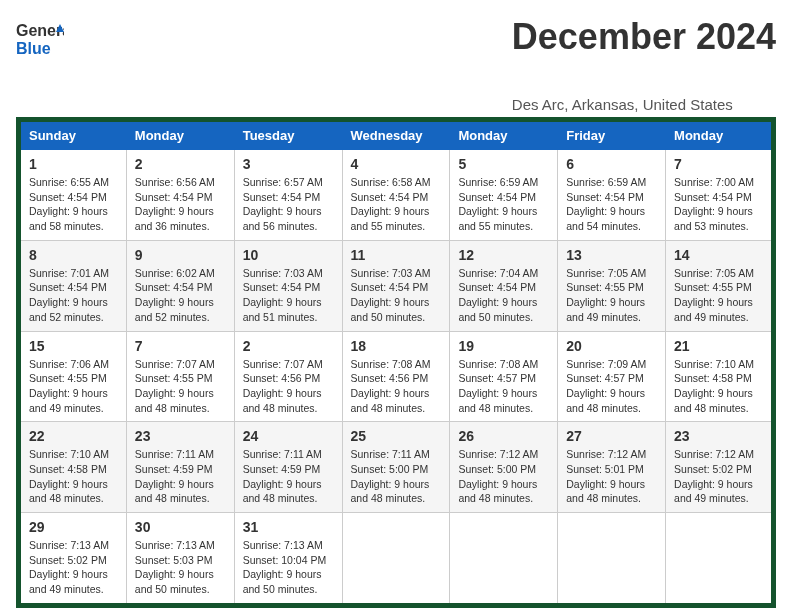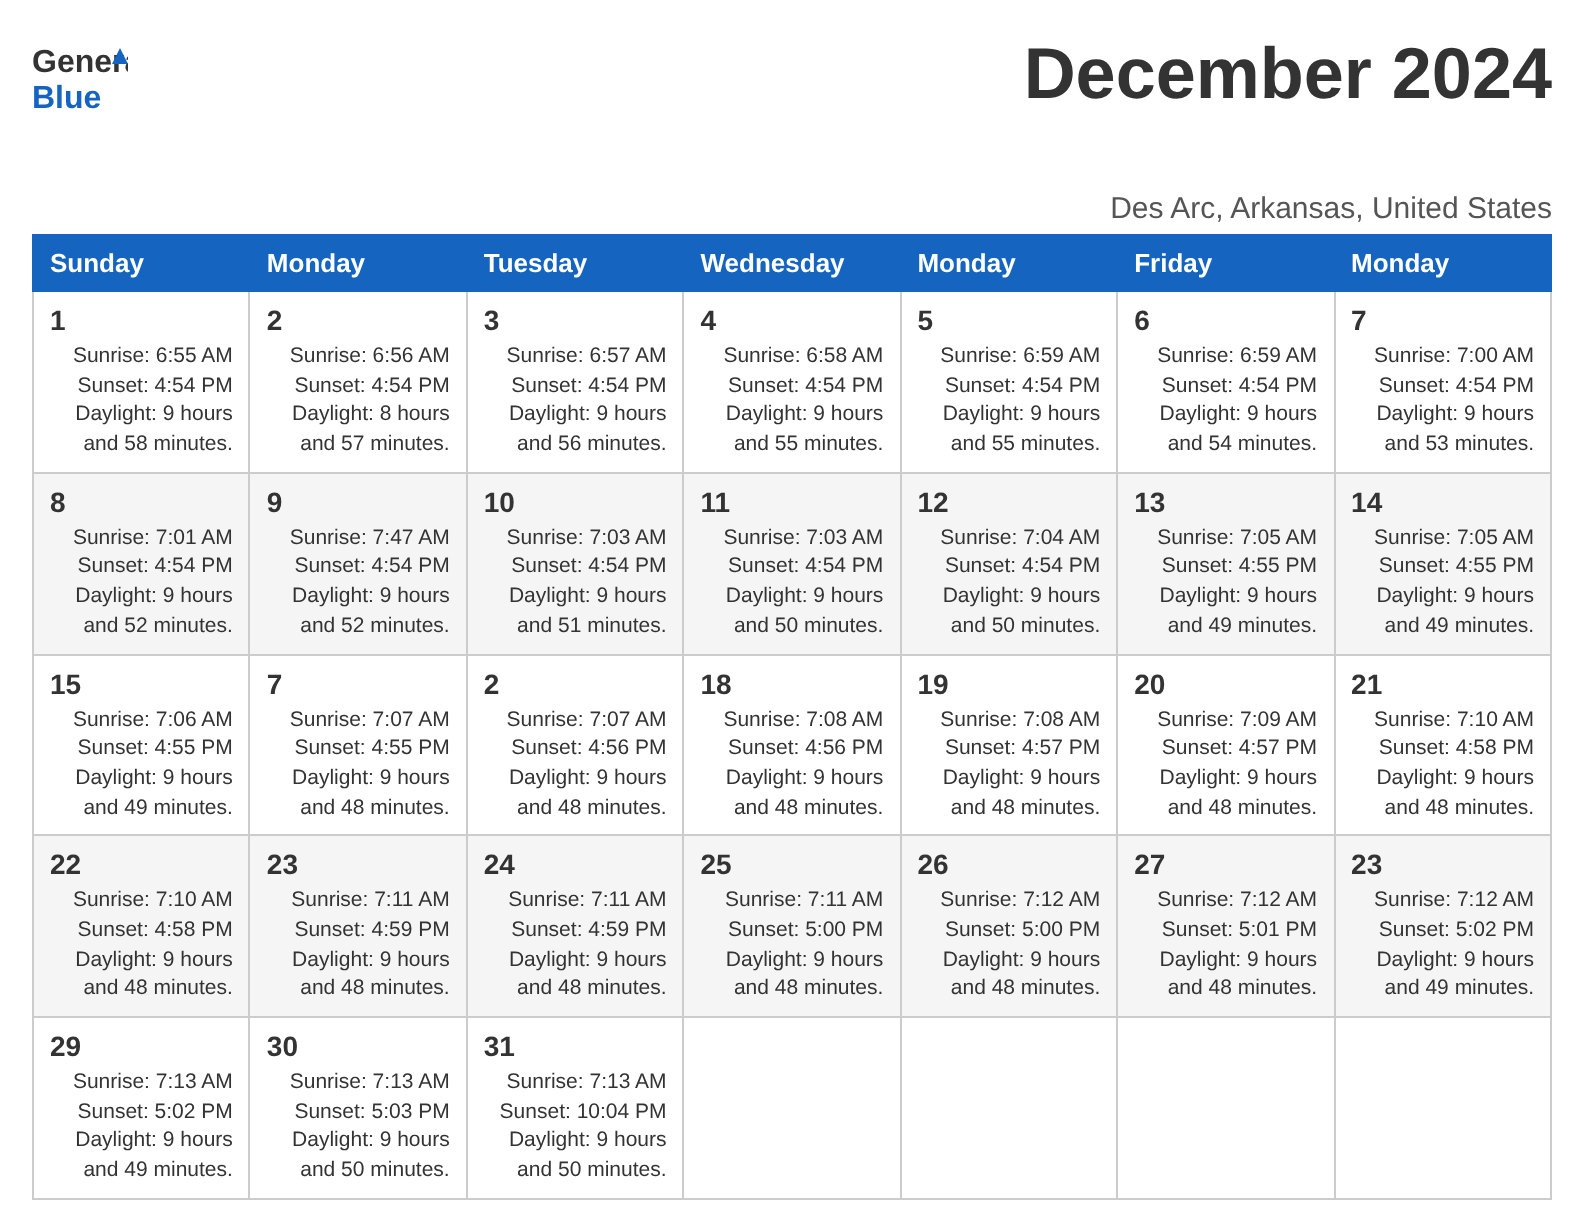--- a/index.html
+++ b/index.html
@@ -15,36 +15,36 @@
       justify-content: space-between;
       align-items: flex-start;
       margin-bottom: 4px;
     }
     .logo {
       display: flex;
       flex-direction: column;
       align-items: flex-start;
     }
     .title-area {
-      text-align: right;
+      text-align: left;
     }
     .month-title {
       font-size: 36px;
       font-weight: bold;
       color: #333;
     }
     .location {
       font-size: 15px;
       color: #555;
       margin-top: 38px;
     }
     .calendar-table {
       width: 100%;
       border-collapse: collapse;
-      border: 1px solid #14532d;
+      border: 5px solid #14532d;
     }
     .calendar-table th {
       background-color: #1565c0;
       color: #fff;
       font-size: 13px;
       font-weight: bold;
       padding: 6px 8px;
       text-align: left;
       border: 1px solid #1565c0;
     }
@@ -64,21 +64,20 @@
     .day-num {
       font-size: 14px;
       font-weight: bold;
       display: block;
       margin-bottom: 3px;
     }
     .day-info {
       font-size: 10.5px;
       line-height: 1.4;
       color: #333;
-      text-align: right;
     }
     .empty-cell {
       background: #fff !important;
     }
   </style>
 </head>
 <body>
 
 <div class="header-area">
   <div class="logo">
@@ -118,21 +117,21 @@
           <span>Sunrise: 6:55 AM</span><br>
           <span>Sunset: 4:54 PM</span><br>
           <span>Daylight: 9 hours and 58 minutes.</span>
         </div>
       </td>
         <td>
         <span class="day-num">2</span>
         <div class="day-info">
           <span>Sunrise: 6:56 AM</span><br>
           <span>Sunset: 4:54 PM</span><br>
-          <span>Daylight: 8 hours and 57 minutes.</span>
+          <span>Daylight: 9 hours and 36 minutes.</span>
         </div>
       </td>
         <td>
         <span class="day-num">3</span>
         <div class="day-info">
           <span>Sunrise: 6:57 AM</span><br>
           <span>Sunset: 4:54 PM</span><br>
           <span>Daylight: 9 hours and 56 minutes.</span>
         </div>
       </td>
@@ -174,21 +173,21 @@
         <span class="day-num">8</span>
         <div class="day-info">
           <span>Sunrise: 7:01 AM</span><br>
           <span>Sunset: 4:54 PM</span><br>
           <span>Daylight: 9 hours and 52 minutes.</span>
         </div>
       </td>
         <td>
         <span class="day-num">9</span>
         <div class="day-info">
-          <span>Sunrise: 7:47 AM</span><br>
+          <span>Sunrise: 6:02 AM</span><br>
           <span>Sunset: 4:54 PM</span><br>
           <span>Daylight: 9 hours and 52 minutes.</span>
         </div>
       </td>
         <td>
         <span class="day-num">10</span>
         <div class="day-info">
           <span>Sunrise: 7:03 AM</span><br>
           <span>Sunset: 4:54 PM</span><br>
           <span>Daylight: 9 hours and 51 minutes.</span>

